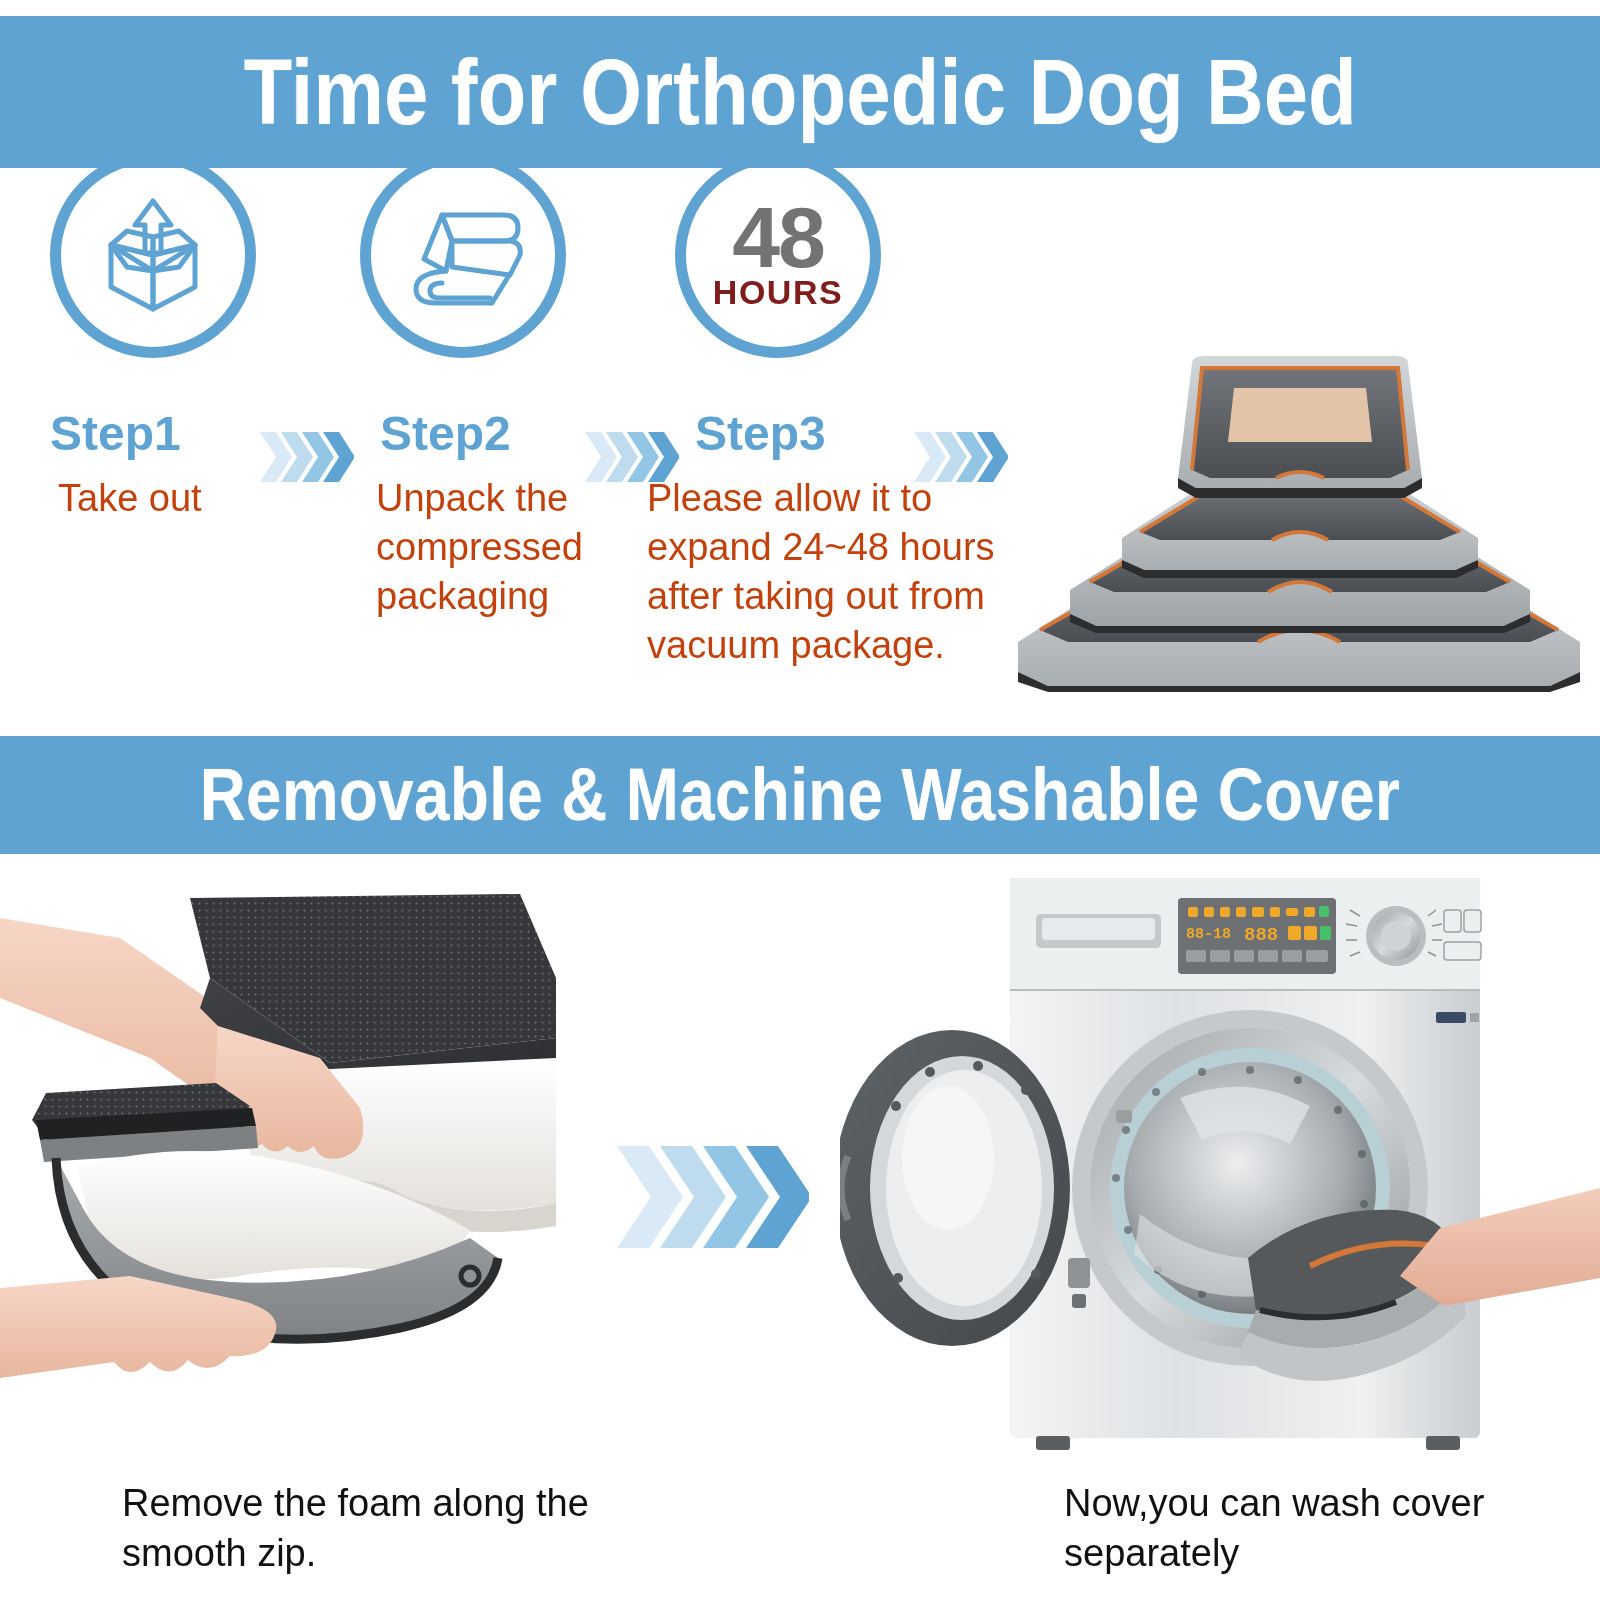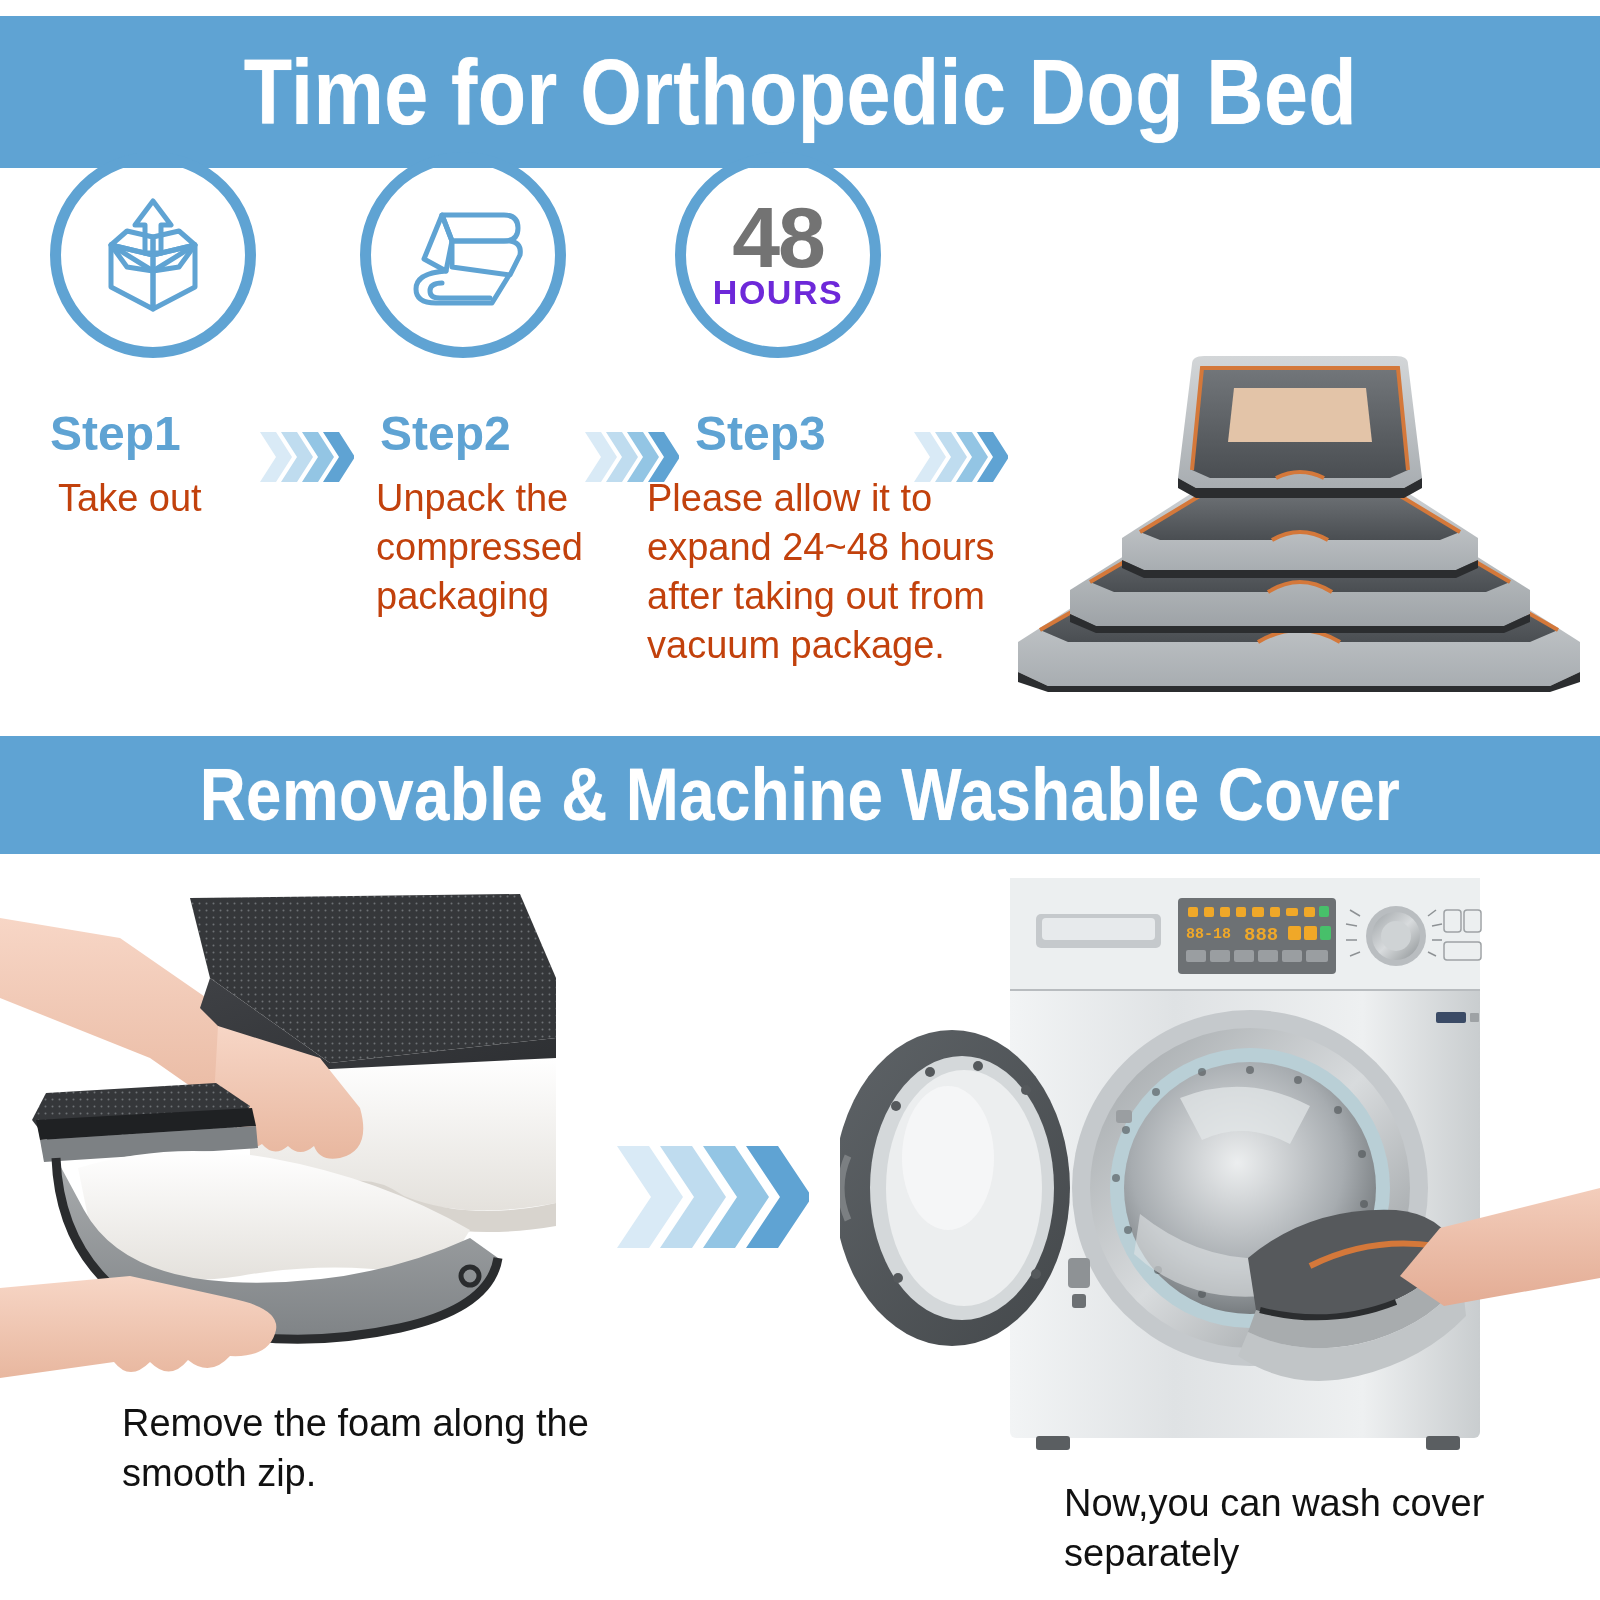--- a/index.html
+++ b/index.html
@@ -52,21 +52,21 @@
 
   .hours-num {
     color: #737373;
     font-weight: bold;
     font-size: 86px;
     line-height: 74px;
     letter-spacing: -2px;
     text-align: center;
   }
   .hours-word {
-    color: #6d28d9;
+    color: #7f1d1d;
     font-weight: bold;
     font-size: 34px;
     line-height: 36px;
     letter-spacing: 1.5px;
   }
 
   .step-label {
     color: #5fa3d3;
     font-weight: bold;
     font-size: 48px;
@@ -101,21 +101,21 @@
   #beds-photo  { left: 1010px; top: 190px;  width: 578px; height: 350px; }
   #foam-photo  { left: 0px;    top: 858px;  width: 560px; height: 580px; }
   #washer-photo{ left: 840px;  top: 858px;  width: 760px; height: 600px; }
 
   .caption {
     position: absolute;
     color: #111111;
     font-size: 38px;
     line-height: 50px;
   }
-  #caption-left  { left: 122px;  top: 1398px; width: 520px; }
+  #caption-left  { left: 122px;  top: 1478px; width: 520px; }
   #caption-right { left: 1064px; top: 1478px; width: 470px; }
 </style>
 </head>
 <body>
 
 <div id="page">
 
   <div class="banner" id="banner-top">
     <div class="banner-text">Time for Orthopedic Dog Bed</div>
   </div>

